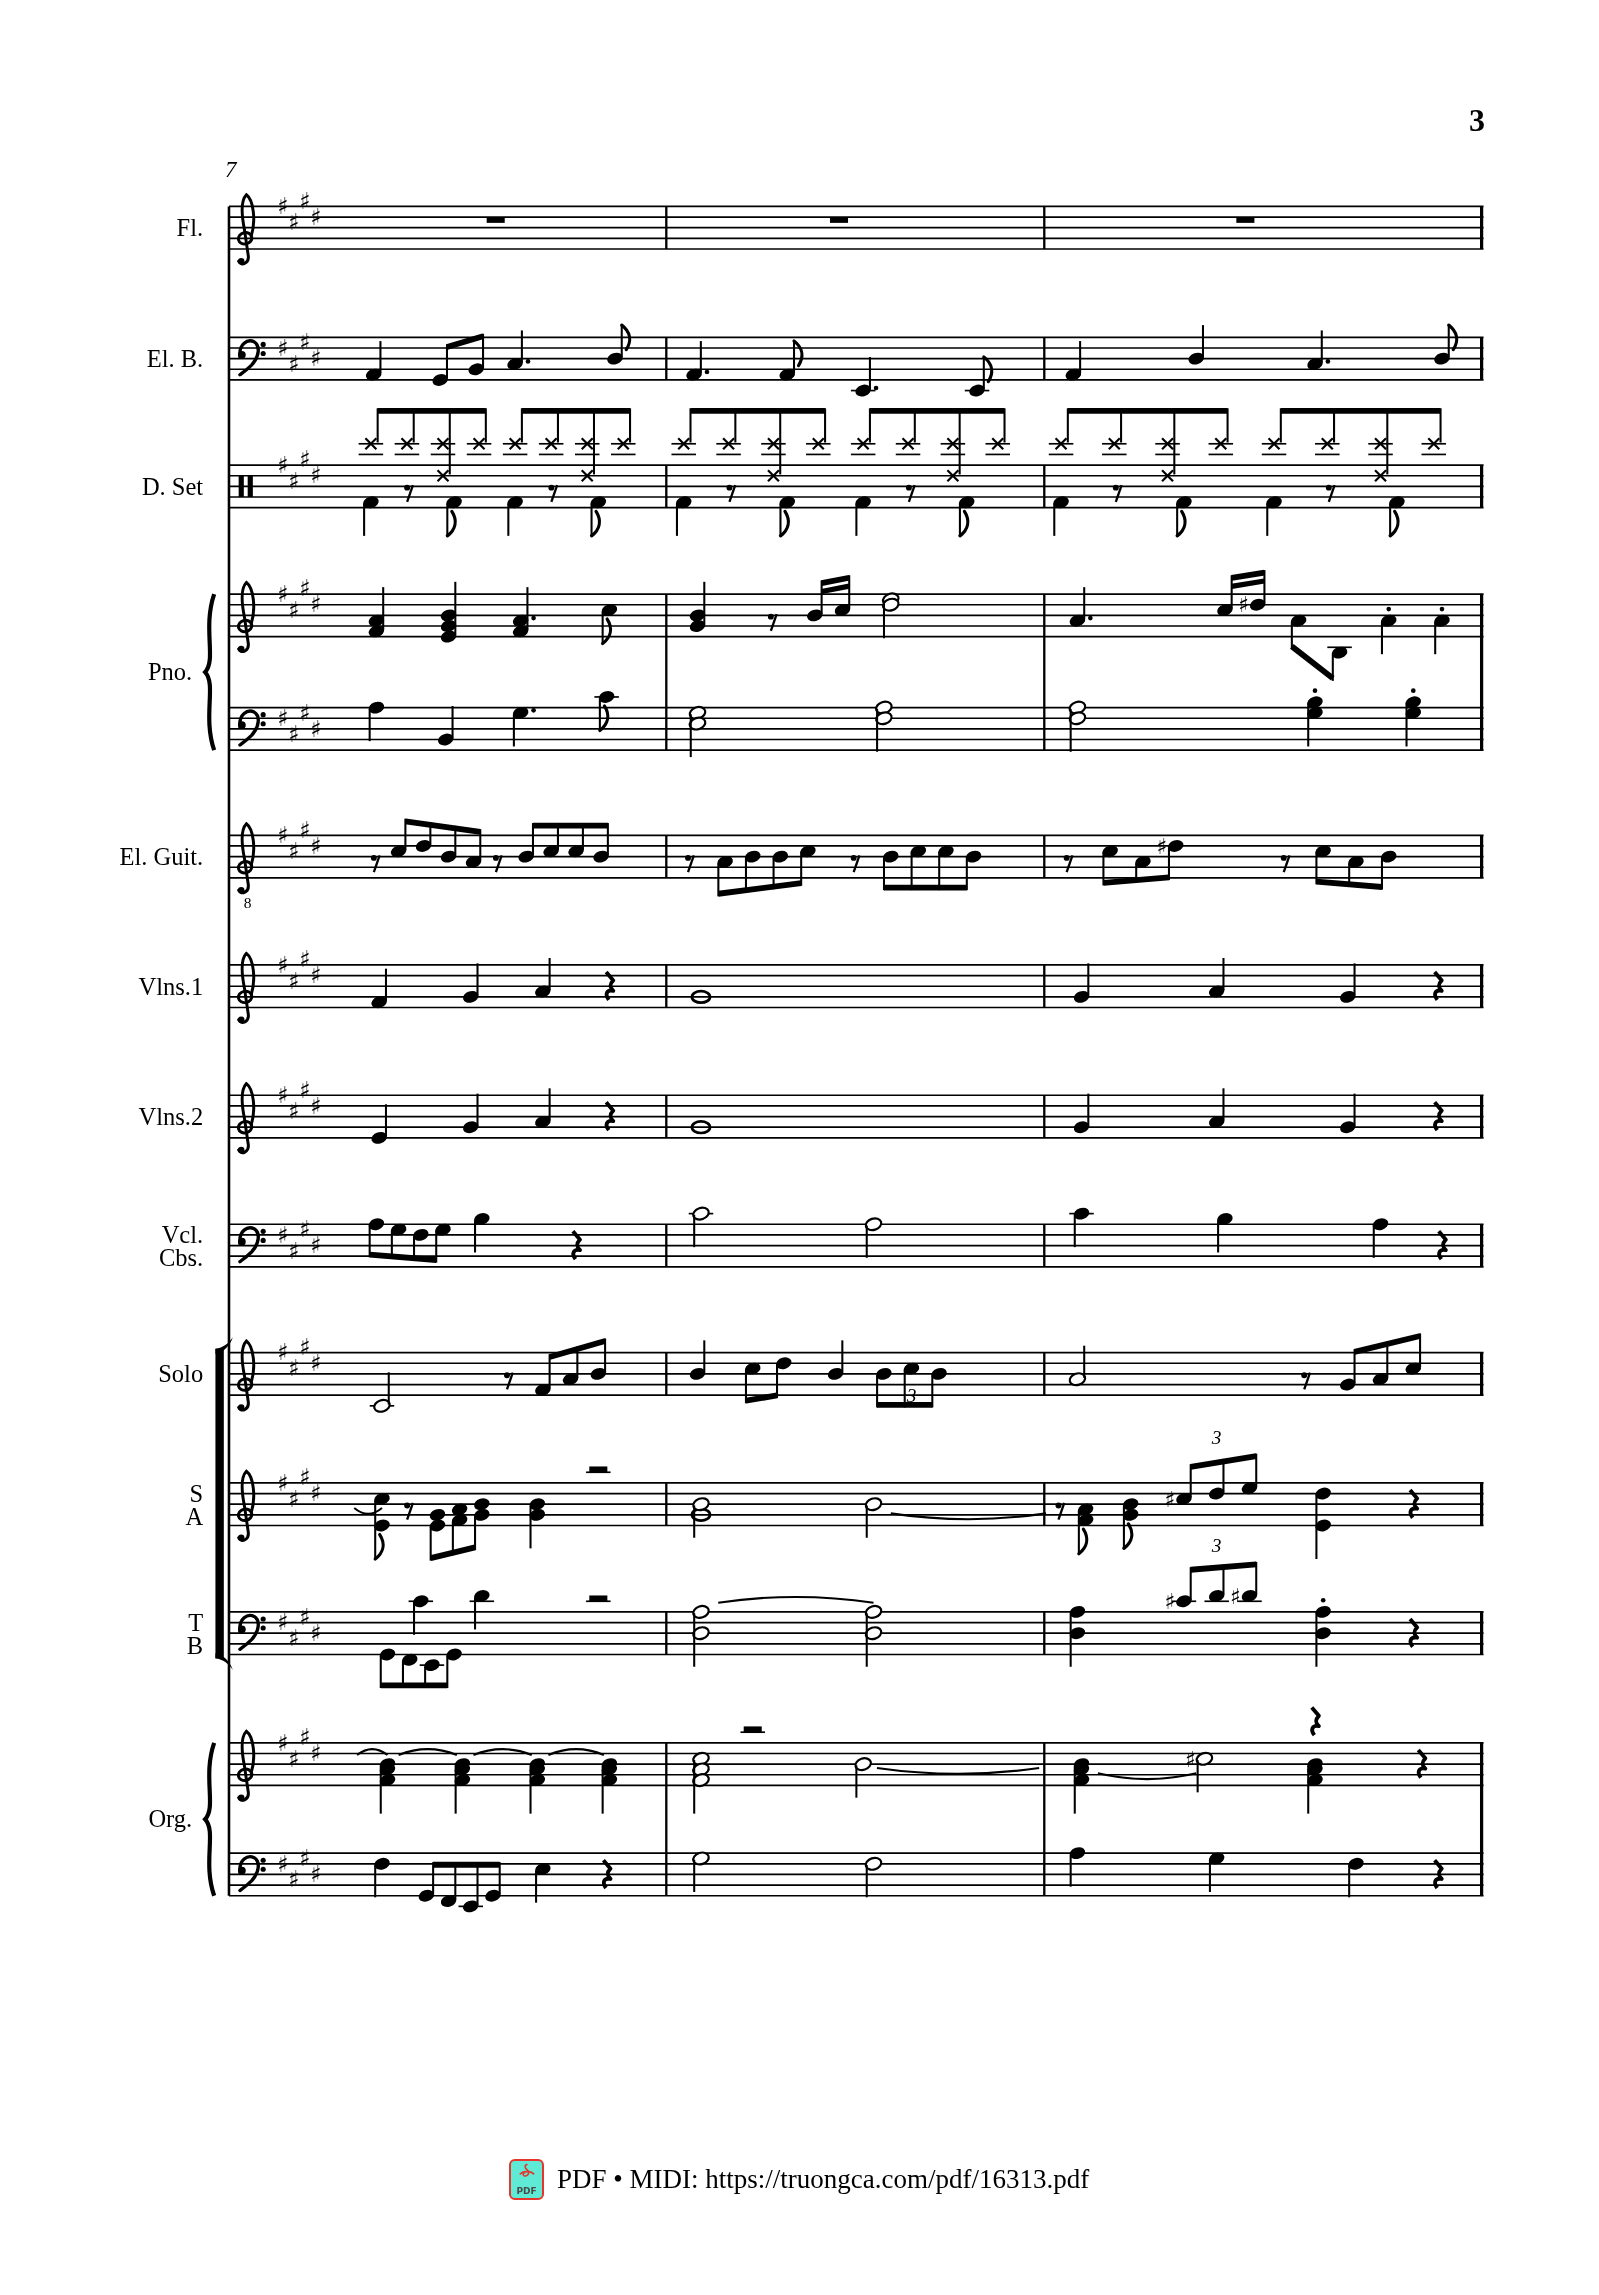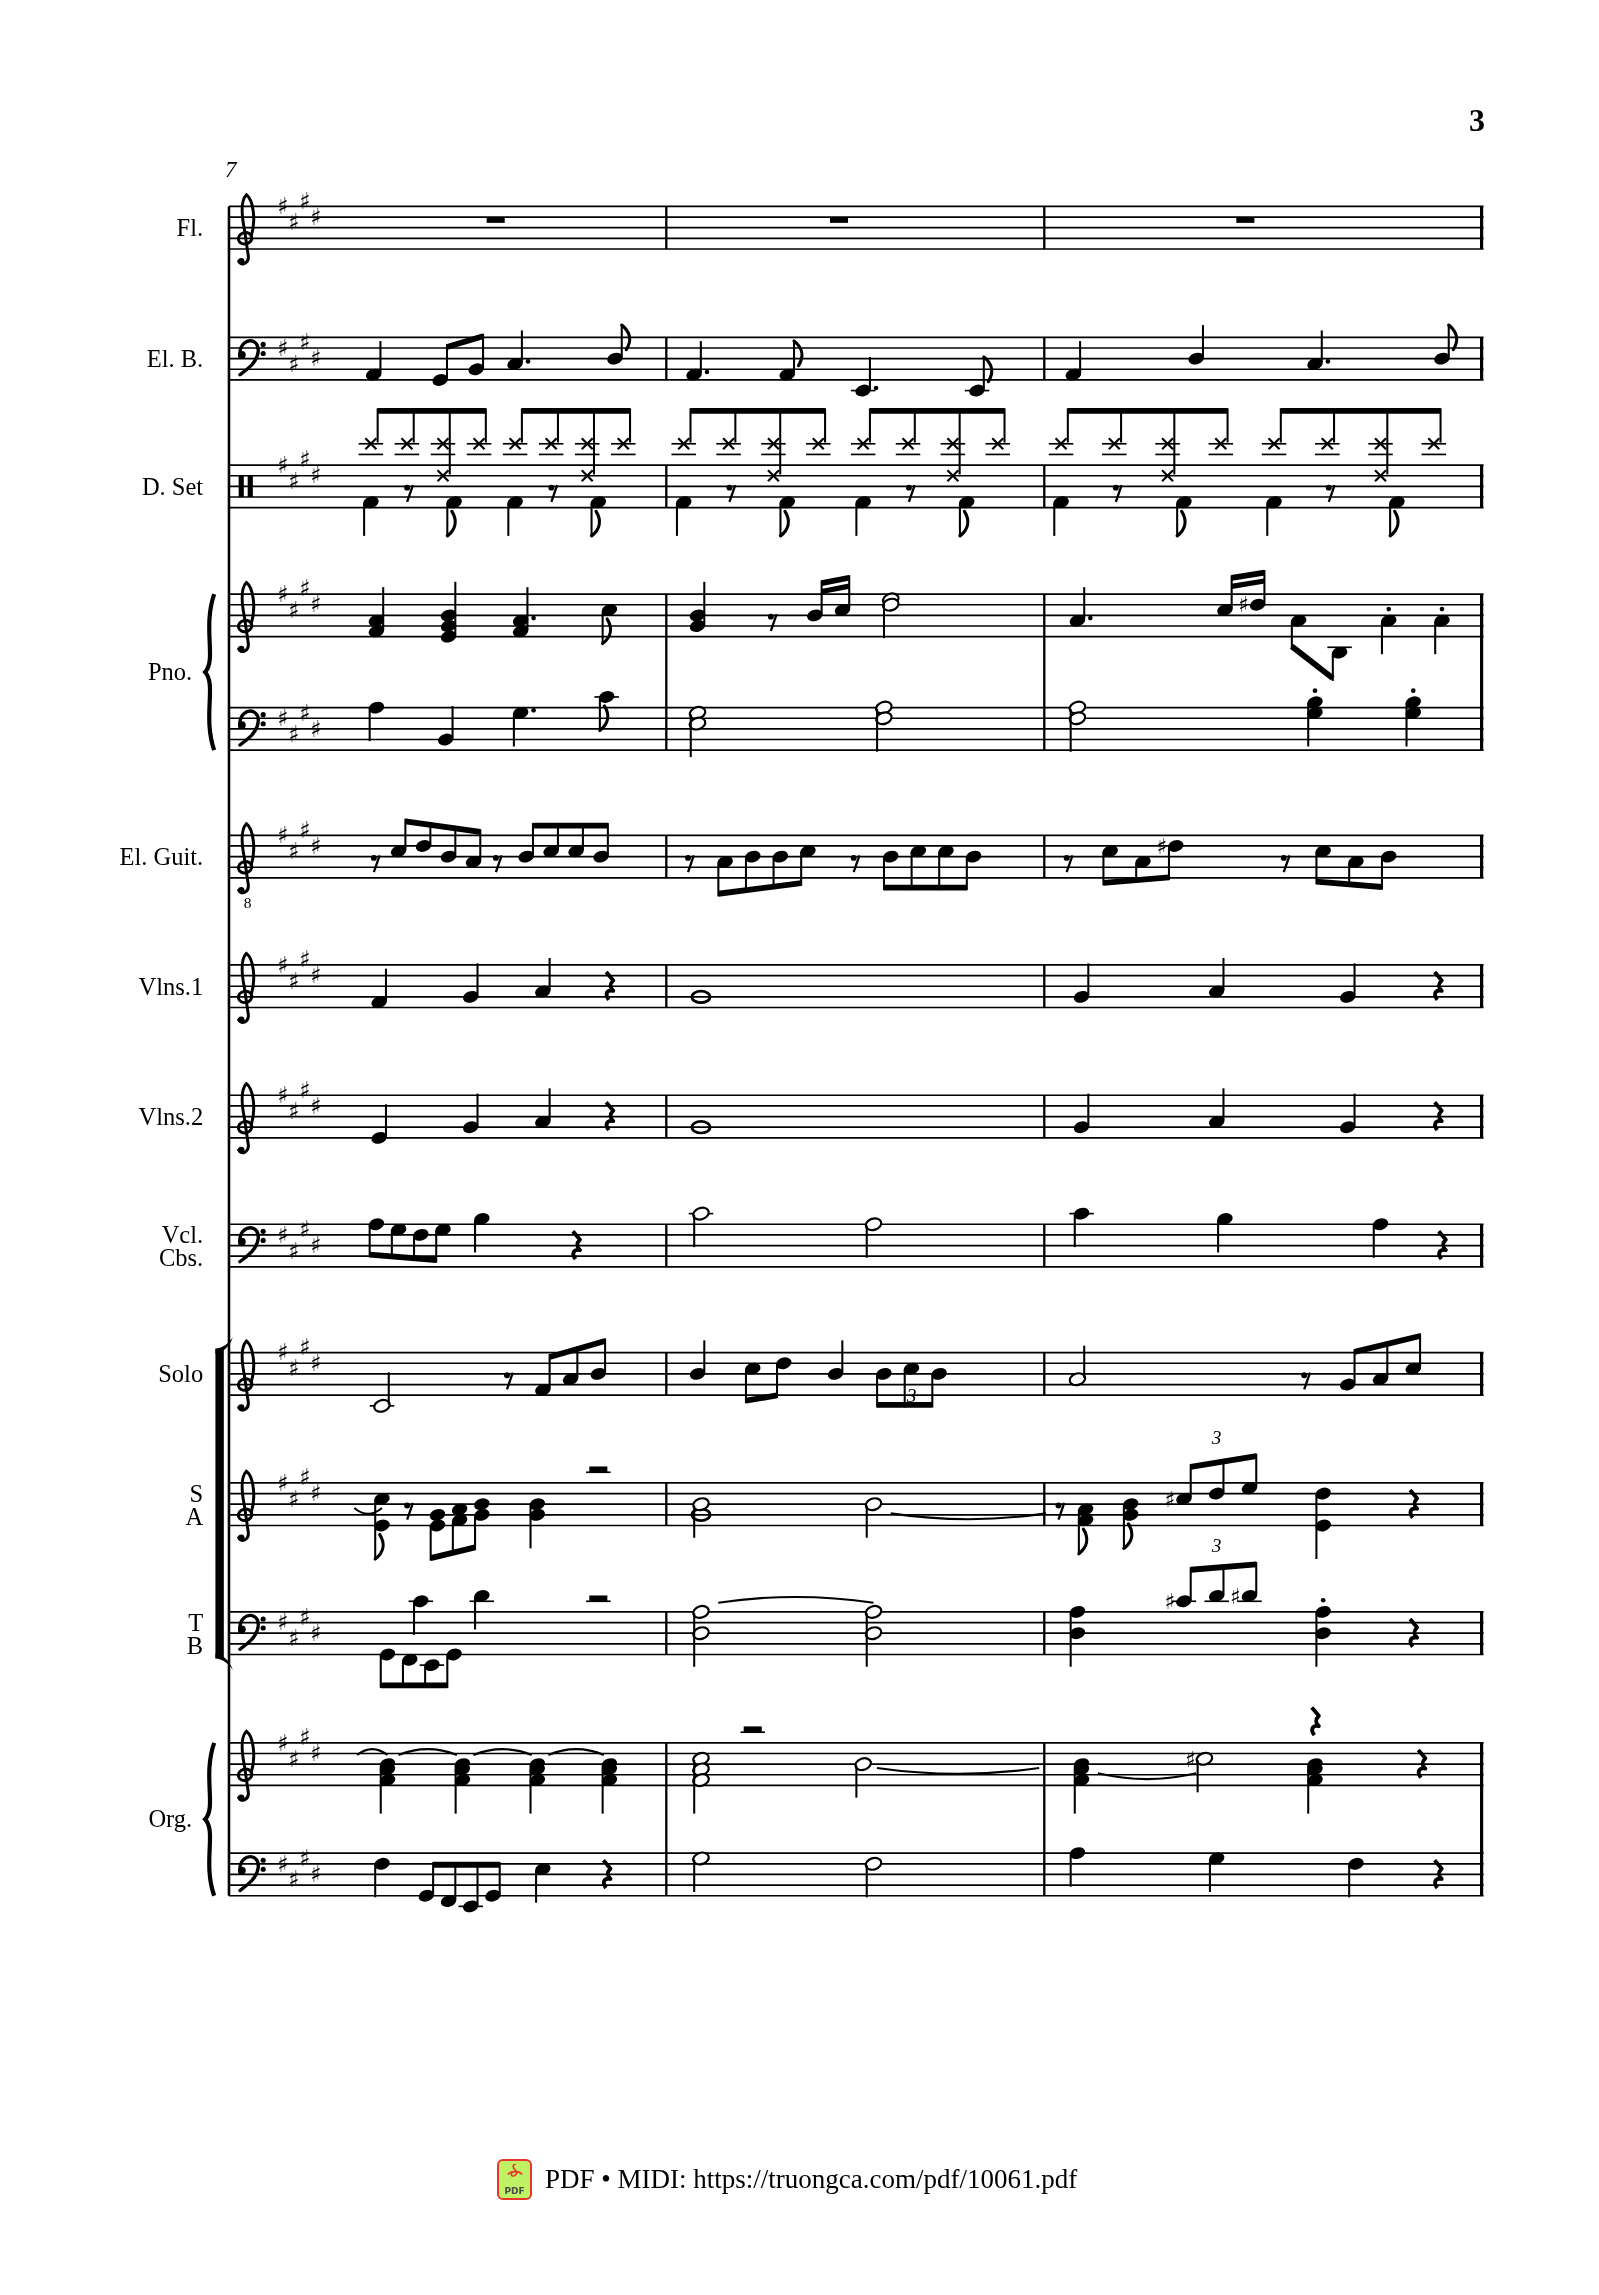--- a/index.html
+++ b/index.html
@@ -3,22 +3,22 @@
 <meta charset="utf-8">
 <style>
   html,body{margin:0;padding:0;background:#ffffff;}
   .page{position:relative;width:1599px;height:2295px;background:#ffffff;overflow:hidden;
         font-family:"Liberation Serif", serif;color:#000;}
   .page-number{position:absolute;top:102px;left:1387px;width:98px;text-align:right;
         font-size:32px;font-weight:bold;}
   .measure-number{position:absolute;top:157px;left:225px;font-size:23px;font-style:italic;}
   #score-svg{position:absolute;left:0;top:0;}
   .footer{position:absolute;left:497px;top:2159px;display:flex;align-items:center;gap:13px;}
-  .pdficon{position:relative;display:inline-block;width:31px;height:37px;background:#bef264;
-        border:2.6px solid #e8352b;border-radius:5.8px;}
+  .pdficon{position:relative;display:inline-block;width:31px;height:37px;background:#5eead4;
+        border:2.6px solid #e8352b;border-radius:5.8px;margin-left:12px;}
   .pdficon .glyph{position:absolute;left:6.5px;top:1.9px;}
   .pdficon .pdftxt{position:absolute;left:0;right:0;bottom:1.9px;text-align:center;
         font-family:"DejaVu Sans", sans-serif;font-size:9px;font-weight:bold;color:#4a4a4a;}
   .footer-text{font-size:27px;color:#000;}
 </style>
 </head>
 <body>
 
 <div class="page">
   <div class="page-number">3</div>
@@ -922,16 +922,16 @@
     </svg>
 
   <div class="footer">
     <span class="pdficon">
       <svg class="glyph" width="18" height="18" viewBox="0 0 24 24">
         <path d="M12,2 C8.5,2.5 9,7 12,9 C15,11 15.5,15 11,17 C7.5,18.3 5.5,15.5 8,13.5" fill="none" stroke="#e8352b" stroke-width="2.1" stroke-linecap="round"></path>
         <path d="M3,14.5 C7,10.5 17,10.5 21,14.5" fill="none" stroke="#e8352b" stroke-width="2.1" stroke-linecap="round"></path>
       </svg>
       <span class="pdftxt">PDF</span>
     </span>
-    <span class="footer-text">PDF • MIDI: https://truongca.com/pdf/10061.pdf</span>
+    <span class="footer-text">PDF • MIDI: https://truongca.com/pdf/16313.pdf</span>
   </div>
 </div>
 
 
 </body></html>

